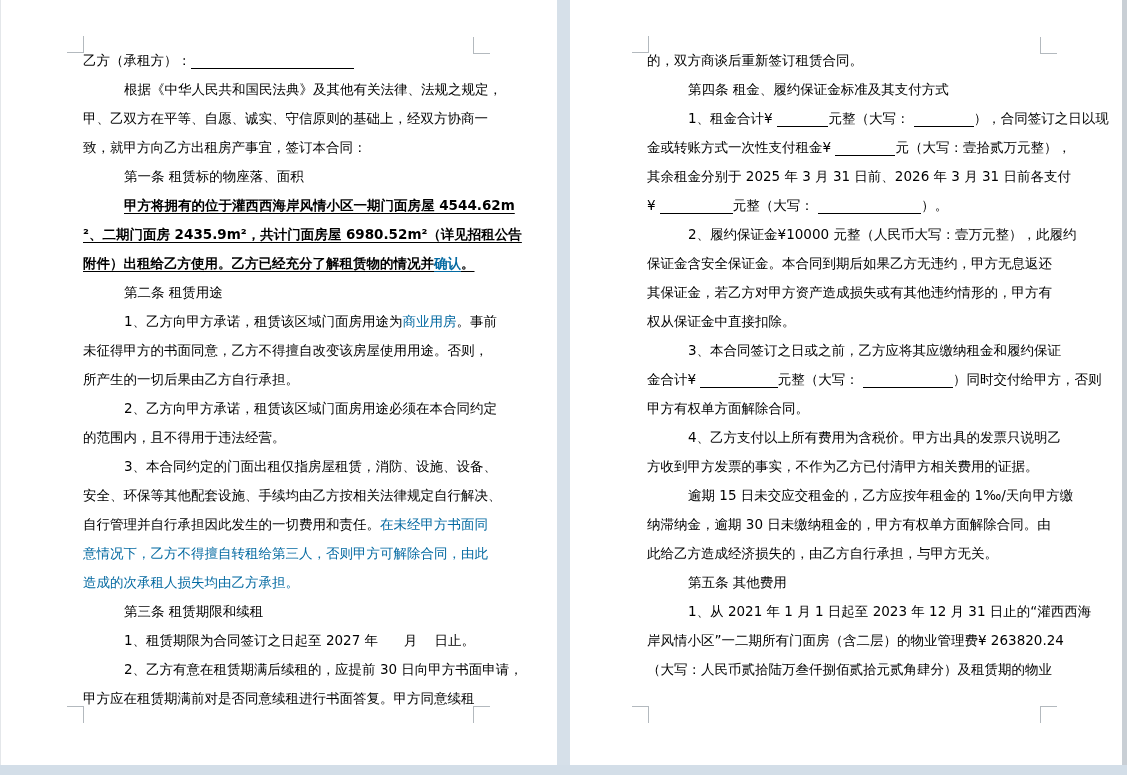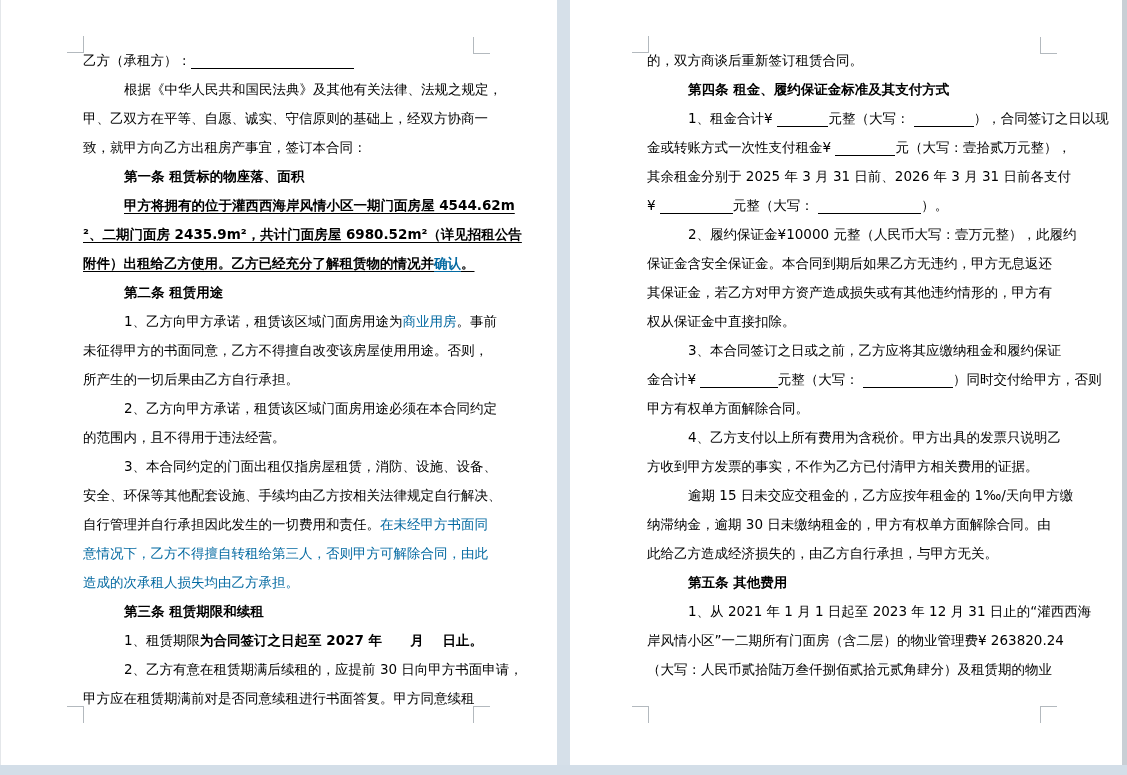--- a/index.html
+++ b/index.html
@@ -17,21 +17,21 @@
   #page-2{left:570px;width:552px;padding-left:24px;}
   .page-content{
     position:absolute;top:46px;
     font-size:13.5px;line-height:29px;color:#000;
     white-space:pre;
   }
   #page-1 .page-content{left:82px;width:412px;}
   #page-2 .page-content{left:77px;width:412px;}
   .line{height:29px;}
   .ind{padding-left:41px;}
-  .b{font-weight:bold;}
+  .b{font-weight:normal;}
   .c{color:#0369a1;}
   .u{text-decoration:underline;text-underline-offset:3px;font-weight:bold;}
   .bl{border-bottom:1px solid #000;}
   .mark{position:absolute;width:16px;height:16px;}
   .mk-tl{border-right:1px solid #b3b9be;border-bottom:1px solid #b3b9be;}
   .mk-tr{border-left:1px solid #b3b9be;border-bottom:1px solid #b3b9be;}
   .mk-bl{border-right:1px solid #b3b9be;border-top:1px solid #b3b9be;}
   .mk-br{border-left:1px solid #b3b9be;border-top:1px solid #b3b9be;}
   #right-strip{
     position:absolute;left:1122px;top:0;width:5px;height:775px;

